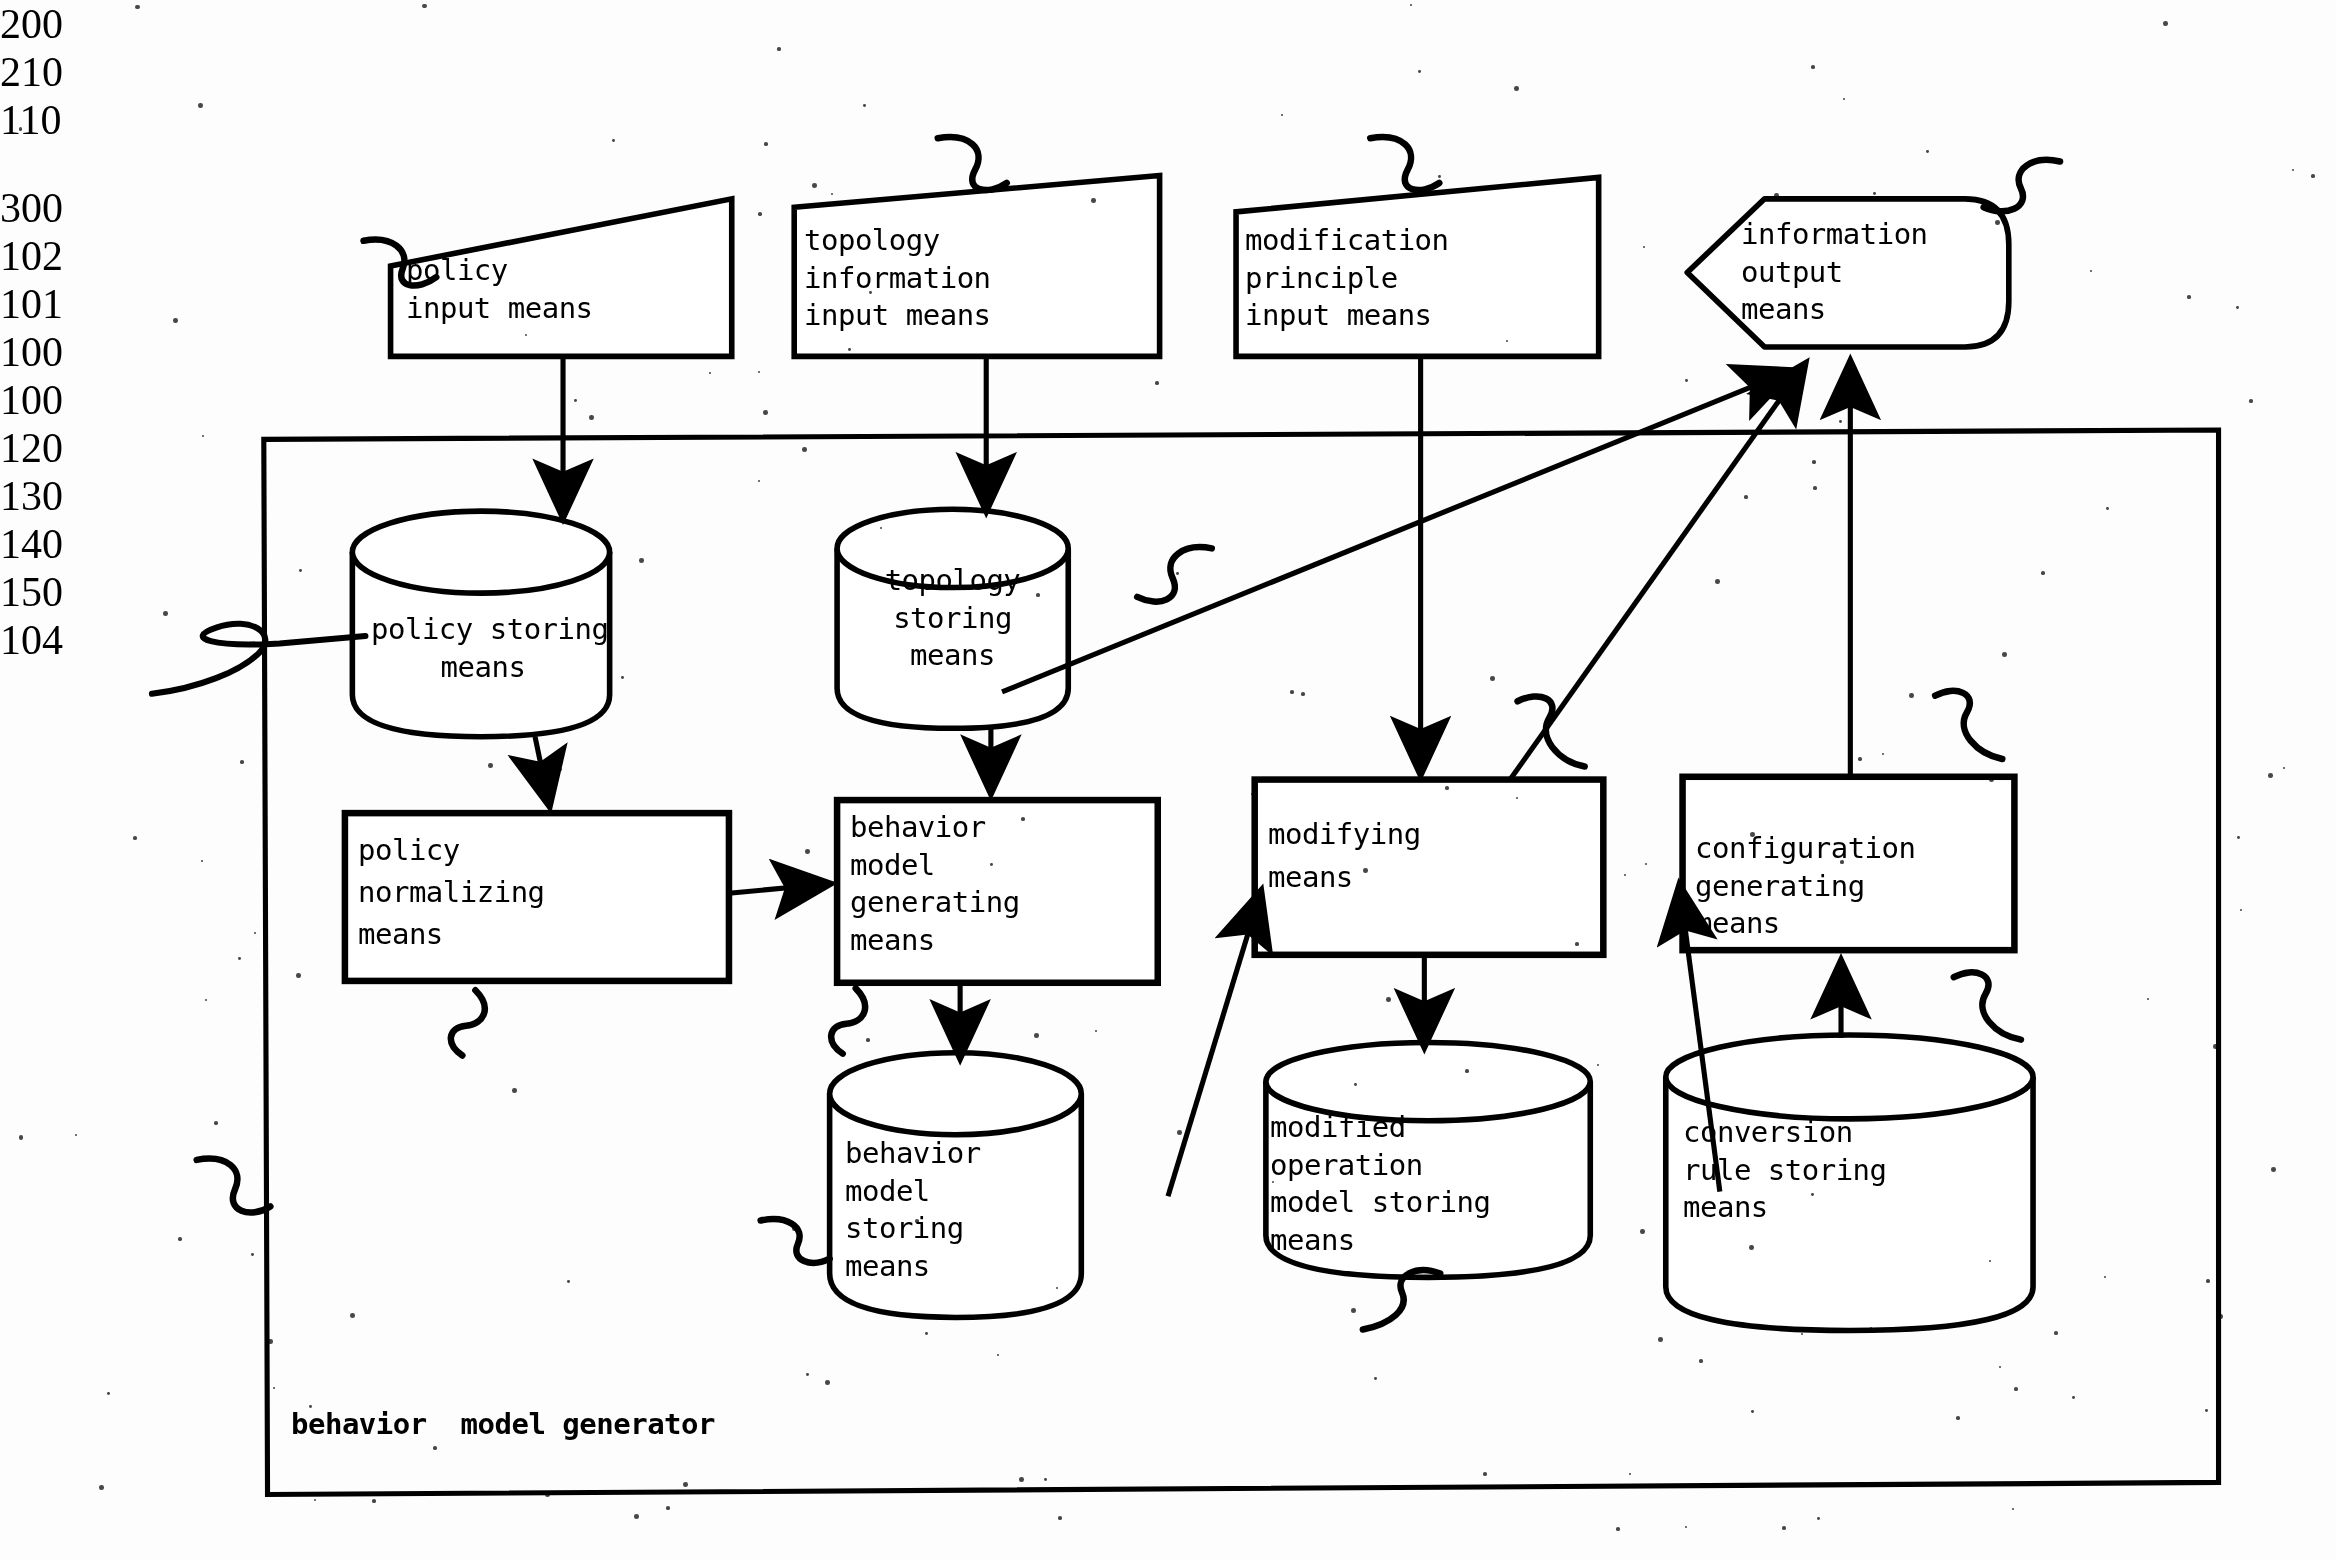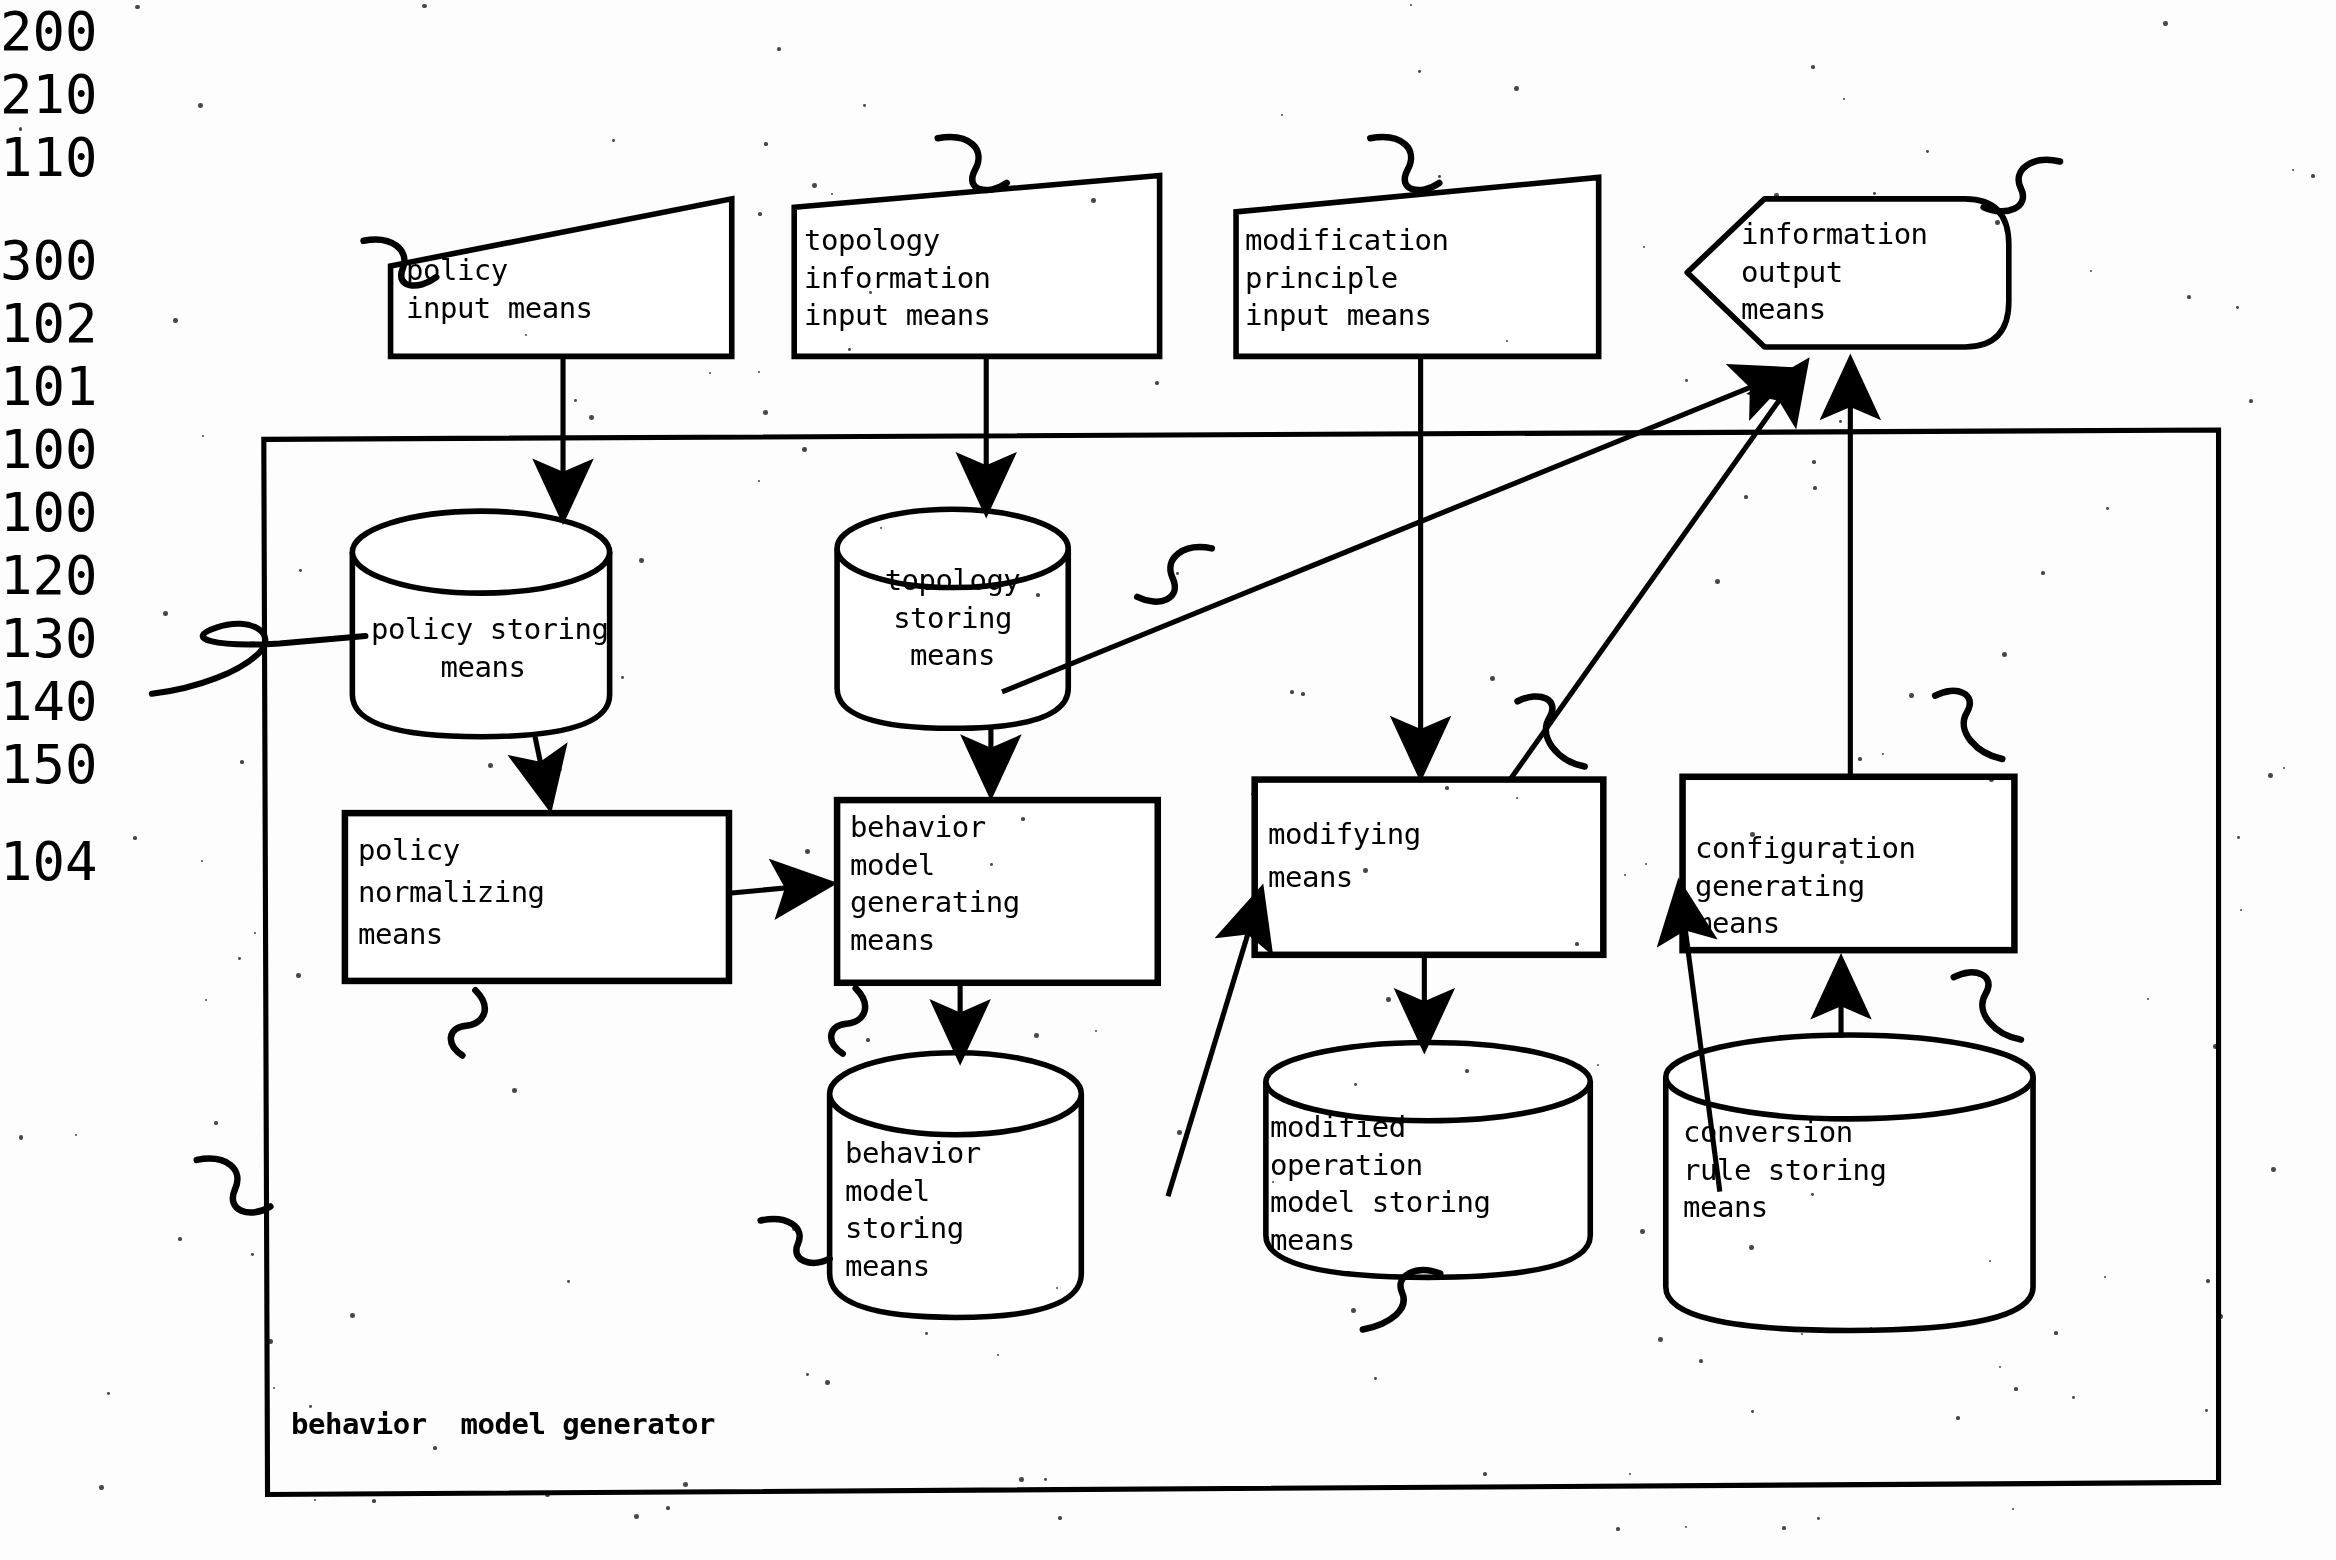--- a/index.html
+++ b/index.html
@@ -24,21 +24,21 @@
   .node-text {
     position: absolute;
     font-family: "DejaVu Sans Mono", "Liberation Mono", monospace;
     color: #000;
     white-space: pre;
     line-height: 1.30;
     letter-spacing: -0.5px;
     pointer-events: none;
   }
   .t31 { font-size: 29px; }
-  .ref { font-size: 54px; }
+  .ref { font-size: 42px; font-family: Liberation Serif, serif; }
   .speck {
     position: absolute;
     background: #000;
     border-radius: 50%;
     opacity: .72;
   }
 </style>
 </head>
 <body>
 
@@ -257,21 +257,21 @@
   <div class="ref" style="left:1265px; top:101px;">110</div>
   <div class="ref" style="left:2071px; top:121px;margin-top:40px;">300</div>
   <div class="ref" style="left:1229px; top:522px;">102</div>
   <div class="ref" style="left:39px;  top:678px;">101</div>
   <div class="ref" style="left:84px;  top:1130px;">100</div>
   <div class="ref" style="left:475px; top:993px;">100</div>
   <div class="ref" style="left:716px; top:988px;">120</div>
   <div class="ref" style="left:1560px; top:692px;">130</div>
   <div class="ref" style="left:1984px; top:685px;">140</div>
   <div class="ref" style="left:2007px; top:956px;">150</div>
-  <div class="ref" style="left:1254px; top:1305px;margin-top:34px;">104</div>
+  <div class="ref" style="left:1254px; top:1305px;">104</div>
 
   <div id="specks">
       <div class="speck" style="width: 3.7px; height: 3.7px; left: 1301px; top: 692px;"></div>
       <div class="speck" style="width: 2.8px; height: 2.8px; left: 1685px; top: 379px;"></div>
       <div class="speck" style="width: 2.8px; height: 2.8px; left: 925px; top: 1332px;"></div>
       <div class="speck" style="width: 1.9px; height: 1.9px; left: 1272px; top: 1181px;"></div>
       <div class="speck" style="width: 4.7px; height: 4.7px; left: 1713px; top: 1168px;"></div>
       <div class="speck" style="width: 3.7px; height: 3.7px; left: 1744px; top: 495px;"></div>
       <div class="speck" style="width: 3.7px; height: 3.7px; left: 133px; top: 836px;"></div>
       <div class="speck" style="width: 4.7px; height: 4.7px; left: 488px; top: 763px;"></div>

